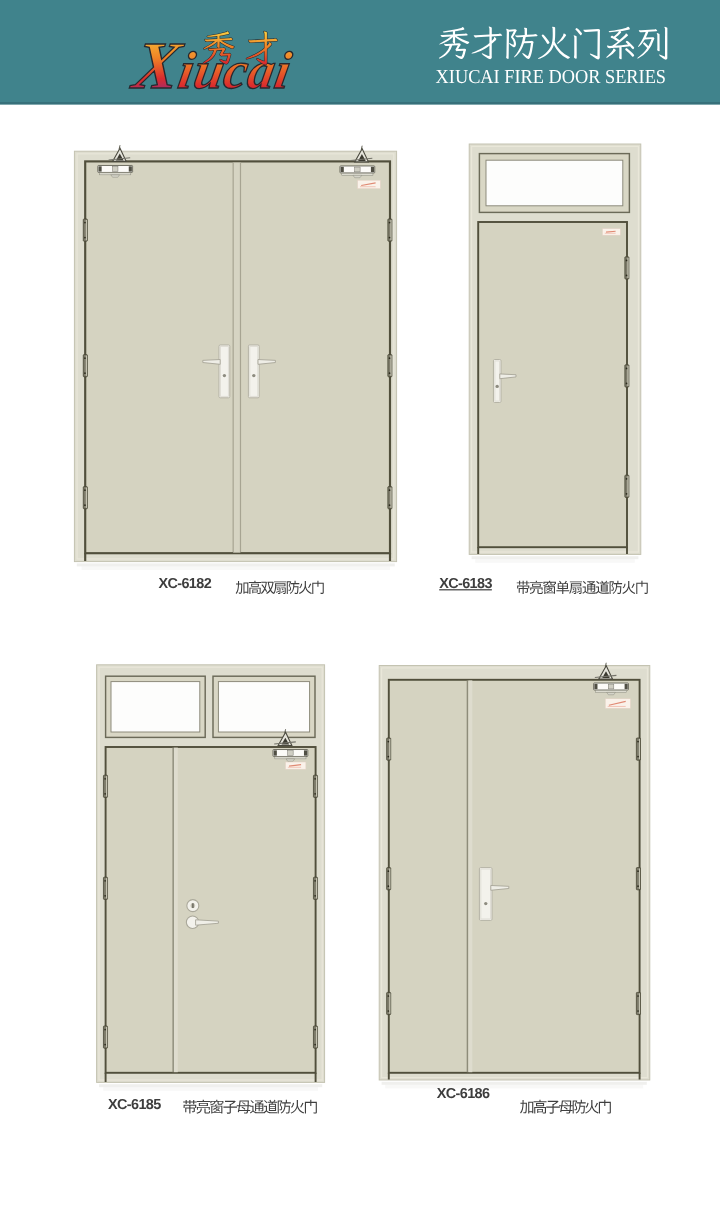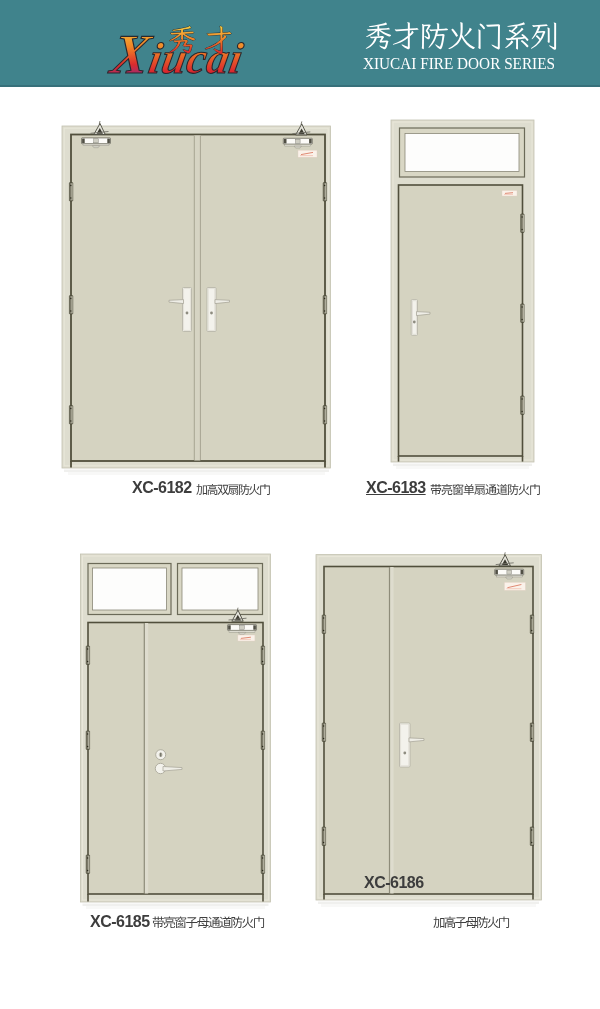--- a/index.html
+++ b/index.html
@@ -1,16 +1,16 @@
 <!DOCTYPE html>
 <html><head><meta charset="utf-8">
 <style>
 html,body{margin:0;padding:0;background:#ffffff;}
 body{width:600px;height:1009px;position:relative;overflow:hidden;font-family:"Liberation Sans",sans-serif;}
-.code{position:absolute;font-weight:bold;font-size:16px;color:#3d3d3d;letter-spacing:-0.5px;line-height:1;white-space:nowrap;}
+.code{position:absolute;font-weight:bold;font-size:12px;color:#3d3d3d;letter-spacing:-0.5px;line-height:1;white-space:nowrap;}
 </style></head><body>
 <svg width="0" height="0" style="position:absolute">
     <defs>
       <path id="gk0" d="M697 -19H695Q662 -13 630 -3Q599 7 567 22Q548 31 538 31Q531 31 531 26Q531 16 551 -4Q563 -16 583 -31Q603 -46 626 -60Q649 -73 669 -82Q689 -91 699 -91Q712 -91 726 -84Q739 -78 754 -56Q769 -35 785 10Q801 55 818 133Q820 139 826 146Q831 152 831 161Q831 174 817 186Q803 197 789 197Q786 197 783 196Q780 196 775 196L609 189L664 282Q668 288 675 294Q682 301 682 309Q682 313 676 322Q671 331 660 339Q650 347 634 347Q632 347 630 346Q627 346 625 346L302 327Q297 326 292 326Q286 326 281 326Q255 326 229 332Q228 332 227 332Q226 333 225 333Q220 333 220 327Q220 324 221 322Q223 309 234 292Q245 274 275 274Q281 274 288 274Q295 274 303 275L373 280Q349 197 306 138Q263 78 208 34Q154 -10 93 -50Q76 -60 76 -70Q76 -77 87 -77Q95 -77 104 -73Q180 -42 246 3Q312 48 363 116Q414 185 444 284L601 294L537 178Q533 171 533 165Q533 160 540 151Q548 142 558 136Q568 129 575 129Q583 129 592 132Q600 134 611 135L754 141Q744 95 734 58Q723 21 706 -14Q703 -19 697 -19ZM564 547 848 564Q876 566 876 577Q876 585 868 595Q860 605 850 613Q839 621 830 621Q823 621 814 618Q804 615 794 614Q784 613 771 612L524 597V682Q583 690 642 702Q701 713 765 726Q783 729 783 739Q783 745 776 760Q768 775 758 788Q747 800 739 800Q732 800 722 790Q709 777 692 773Q591 743 472 722Q354 700 229 681Q182 675 182 660Q182 649 218 649Q222 649 226 650Q230 650 234 650Q293 655 350 661Q406 667 463 674V593L186 576Q181 576 176 576Q171 575 166 575Q157 575 148 576Q139 577 130 579Q129 579 128 580Q127 580 126 580Q121 580 121 576Q121 575 122 574Q122 574 122 572Q129 546 140 534Q152 523 174 523Q178 523 182 524Q187 524 191 524L404 537Q328 475 258 430Q189 386 110 345Q84 332 84 322Q84 316 95 316Q101 316 137 327Q173 338 227 362Q281 386 343 426Q405 465 464 523V451Q464 431 462 420Q461 408 459 395Q458 392 458 389Q458 386 458 384Q458 374 470 364Q481 355 494 350Q507 344 511 344Q520 344 522 352Q525 359 525 371V521Q575 480 632 445Q689 410 740 384Q792 358 828 344Q863 330 869 330Q881 330 892 340Q904 350 912 362Q919 373 919 376Q919 381 914 384Q909 387 901 390Q803 422 723 458Q643 495 564 547Z"></path>
 <path id="gk1" d="M555 281V-9Q512 4 462 24Q413 45 373 64Q361 70 353 70Q343 70 343 62Q343 53 362 34Q382 16 412 -6Q443 -28 476 -48Q508 -69 534 -82Q561 -95 573 -95Q590 -95 606 -78Q621 -62 621 -41Q621 -32 620 -22Q619 -12 619 -1L620 333Q633 344 654 363Q675 382 697 402Q719 423 734 440Q749 457 749 464Q749 476 736 490Q724 503 710 513Q697 523 693 523Q684 523 682 504Q681 491 678 482Q674 473 662 460Q649 446 620 417V538L887 555Q897 556 904 558Q910 561 910 568Q910 574 900 586Q889 599 875 609Q861 619 851 619Q847 619 845 618Q834 614 824 612Q813 610 803 609L621 597V774Q621 787 604 796Q588 804 570 809Q551 814 544 814Q535 814 535 808Q535 804 540 796Q555 774 555 745V593L188 570Q184 570 180 570Q175 569 170 569Q150 569 132 574Q126 576 124 576Q119 576 119 570Q119 564 130 546Q140 527 151 518Q161 511 181 511Q186 511 193 511Q200 511 208 512L555 534V357Q491 302 423 258Q355 215 291 182Q227 150 174 128Q122 106 88 94Q56 82 56 70Q56 62 73 62Q82 62 94 65Q156 80 233 108Q310 135 393 178Q476 221 555 281Z"></path>
 <path id="gk2" d="M113 624 105 44Q105 6 98 -36Q97 -40 97 -46Q97 -60 108 -70Q120 -79 132 -84Q145 -88 148 -88Q166 -88 166 -58L176 671L310 681Q291 644 275 613Q259 582 241 553Q237 546 234 539Q231 532 231 524Q231 510 244 494Q275 458 288 427Q302 396 306 373Q309 350 309 338Q309 316 306 312Q302 309 300 309H297Q276 315 254 324Q231 334 208 346Q192 354 186 354Q177 354 177 347Q177 340 194 322Q210 305 234 286Q258 267 282 254Q306 240 320 240Q338 240 348 253Q358 266 363 284Q368 301 369 314L370 327Q370 344 364 375Q359 406 342 444Q326 481 292 516Q289 519 289 525Q289 527 291 531Q315 568 335 602Q355 636 377 679Q381 686 386 691Q391 696 391 703Q391 710 378 723Q364 736 350 736Q346 736 342 736Q339 735 334 735L179 723Q121 752 108 752Q100 752 100 743Q100 737 105 719Q110 705 112 690Q113 674 113 654ZM593 347 784 355Q776 258 756 162Q737 67 707 -2Q705 -7 701 -7Q698 -7 697 -6Q667 8 636 27Q605 46 584 62Q564 76 553 76Q544 76 544 68Q544 60 557 42Q570 23 590 1Q611 -21 634 -42Q656 -62 676 -76Q696 -89 707 -89Q720 -89 734 -80Q747 -71 762 -46Q776 -20 790 29Q805 78 820 157Q835 236 850 353Q851 358 854 364Q857 370 857 377Q857 383 853 390Q849 398 836 406Q823 415 806 415Q804 415 802 414Q799 414 796 414L611 404Q619 433 626 463Q633 493 640 525L941 542Q952 543 960 548Q968 552 968 560Q968 571 956 581Q943 591 929 598Q915 604 909 604Q903 604 897 601Q889 599 878 596Q866 594 852 593L676 583L677 748Q677 762 660 769Q643 776 624 778Q606 781 600 781Q589 781 589 775Q589 770 593 765Q602 754 605 744Q608 734 608 726L612 579L423 567Q419 567 416 566Q412 566 407 566Q385 566 365 571Q362 572 357 572Q350 572 350 567Q350 564 353 558Q361 535 374 526Q386 516 398 514Q409 512 413 512Q418 512 424 512Q430 512 437 513L566 521Q550 403 512 302Q473 201 425 122Q377 43 329 -13Q316 -27 316 -38Q316 -45 323 -45Q331 -45 360 -22Q390 0 431 47Q472 94 515 168Q558 243 593 347Z"></path>
 <path id="gk3" d="M330 327Q337 327 348 333Q360 339 370 348Q379 358 379 366Q379 374 358 404Q338 435 302 481Q266 527 219 580Q207 594 198 594Q195 594 186 590Q177 585 169 578Q161 570 161 560Q161 554 169 543Q201 503 237 450Q273 398 304 347Q315 327 330 327ZM763 605Q762 595 758 580Q754 564 738 538Q723 512 691 470Q659 429 603 366Q587 349 587 339Q587 332 595 332Q603 332 630 350Q658 369 695 402Q732 434 770 476Q808 517 836 562Q839 567 839 571Q839 579 826 591Q814 603 798 612Q783 622 774 622Q763 622 763 605ZM496 306Q560 179 656 77Q751 -25 876 -83Q882 -85 885 -85Q897 -85 911 -75Q925 -65 936 -54Q946 -42 946 -38Q946 -30 927 -23Q794 29 694 132Q593 236 519 389Q530 448 533 510Q536 573 536 638Q536 670 536 702Q535 734 535 767Q535 776 532 784Q529 793 514 799Q499 805 462 805Q447 805 447 799Q447 798 451 792Q460 780 462 766Q464 753 464 737Q465 700 466 661Q467 622 467 581Q467 496 456 410Q444 324 405 245Q373 181 322 125Q272 69 211 24Q150 -21 86 -53Q72 -60 66 -66Q59 -73 59 -78Q59 -86 72 -86Q88 -86 124 -73Q161 -60 208 -34Q255 -8 304 30Q354 69 398 120Q442 170 471 232Q479 250 485 268Q491 287 496 306Z"></path>
 <path id="gk4" d="M359 611Q361 625 314 676Q268 728 240 749Q212 770 204 770Q197 771 186 759Q174 747 174 738Q173 729 193 710Q213 692 244 656Q276 620 292 596Q308 573 318 572Q327 571 336 580Q346 588 352 598Q359 608 359 611ZM483 662 791 679 784 -14Q713 6 628 50Q594 67 584 67Q573 67 573 60Q573 42 640 -8Q708 -57 752 -79Q795 -101 802 -101Q810 -101 821 -96Q851 -82 851 -50L849 -13L855 685L859 704Q859 713 848 728Q837 742 814 742H801L452 721Q437 721 401 727Q395 727 395 721Q395 719 397 713Q412 674 430 668Q448 661 464 661ZM210 -56 208 534Q208 557 148 567L137 568Q125 568 125 561Q125 558 130 551Q143 535 143 504L142 37Q142 16 138 -5Q135 -26 135 -29V-42Q135 -51 145 -62Q165 -84 190 -84Q210 -84 210 -56Z"></path>
 <path id="gk5" d="M298 181Q297 165 278 138Q259 112 232 82Q204 53 176 26Q147 -1 127 -19Q107 -37 107 -47Q107 -53 115 -53Q124 -53 151 -38Q178 -24 215 2Q252 27 291 60Q330 94 362 133Q365 136 368 140Q372 144 372 150Q372 160 360 172Q349 184 335 194Q321 203 314 203Q301 203 298 181ZM844 -29Q851 -29 860 -22Q869 -14 876 -4Q883 7 883 14Q883 27 833 76Q783 126 691 202Q684 208 678 212Q673 216 667 216Q660 216 646 204Q633 192 633 179Q633 172 638 166Q642 161 648 156Q699 116 738 76Q778 37 821 -13Q836 -29 844 -29ZM470 234V21Q470 0 469 -14Q468 -28 466 -43Q465 -47 464 -51Q464 -55 464 -58Q464 -67 474 -76Q483 -86 496 -92Q509 -99 518 -99Q535 -99 535 -75L533 241Q591 246 651 252Q711 259 768 266Q785 248 796 234Q808 220 824 200Q839 182 848 182Q857 182 870 196Q884 211 884 221Q884 229 866 252Q847 274 819 302Q791 331 762 358Q732 384 710 402Q687 419 681 419Q671 419 660 406Q648 392 648 384Q648 375 665 361Q675 353 692 338Q708 323 718 313Q634 304 540 296Q446 288 360 283Q440 337 530 408Q620 480 704 556Q712 562 712 569Q712 579 700 592Q687 604 674 614Q660 623 656 623Q651 623 648 614Q645 607 640 597Q634 587 618 570Q602 552 569 520Q536 488 477 437Q446 457 419 474Q392 492 365 508Q373 514 391 528Q409 542 431 560Q453 579 474 597Q494 615 508 630Q521 646 521 653Q521 658 516 665Q512 672 501 681L497 684Q555 692 619 704Q683 715 750 730Q752 730 752 730Q753 731 754 731Q762 736 762 745Q762 755 754 770Q745 786 734 798Q723 810 715 810Q710 810 705 804Q700 798 689 791Q678 784 650 774Q623 765 570 752Q516 740 427 724Q338 707 204 687Q175 682 175 668Q175 655 202 655H208Q270 660 335 666Q400 672 456 679Q453 670 448 663Q443 656 441 654Q419 626 390 597Q362 568 319 535Q310 539 300 544Q290 550 281 554Q268 560 260 560Q251 560 240 546Q228 532 228 521Q228 506 254 496Q292 483 335 456Q378 428 431 398Q392 366 352 336Q311 307 271 278L210 275H203Q186 275 172 278Q157 280 143 283Q140 284 138 284Q136 284 134 284Q127 284 127 278Q127 274 128 272Q141 232 156 222Q172 212 191 212Q201 212 212 212Q222 213 248 215Q273 217 325 222Q377 226 470 234Z"></path>
 <path id="gk6" d="M602 568 603 233Q603 219 602 206Q602 194 599 180Q598 177 598 174Q598 171 598 168Q598 149 614 137Q631 125 647 125Q655 125 661 130Q667 136 667 149L664 589Q664 602 659 608Q654 614 633 621Q609 630 597 630Q586 630 586 622Q586 617 590 610Q602 591 602 568ZM252 451 441 464Q422 409 400 360Q379 312 354 268Q304 327 251 371Q246 376 238 376Q226 376 216 362Q206 349 206 341Q206 335 213 328Q271 277 322 216Q273 140 210 78Q147 16 62 -45Q45 -58 45 -66Q45 -73 55 -73Q65 -73 78 -66Q233 11 340 139Q446 267 511 461Q513 465 517 471Q521 477 521 484Q521 496 505 508Q495 514 488 516Q480 518 471 518H465L282 505Q301 540 320 584Q340 627 354 668L579 682H581Q588 683 593 686Q598 690 598 695Q598 700 590 711Q582 722 570 732Q558 741 546 741Q541 741 538 740Q528 736 516 734Q503 733 488 732L156 709H143Q122 709 99 713Q97 714 94 714Q88 714 88 708Q88 705 89 703Q99 667 114 660Q130 654 142 654Q148 654 155 654Q162 654 170 655L280 663Q256 598 224 528Q191 458 155 394Q119 331 84 283Q68 261 68 251Q68 245 73 245Q83 245 110 270Q138 294 176 340Q214 387 252 451ZM817 739 815 -28Q788 -19 751 -2Q714 14 681 31Q667 38 657 38Q648 38 648 31Q648 24 664 8Q680 -9 704 -29Q729 -49 755 -68Q781 -87 803 -99Q825 -111 835 -111Q849 -111 865 -98Q881 -84 881 -53Q881 -47 880 -40Q880 -33 880 -26L882 763Q882 774 877 780Q872 787 849 795Q824 804 811 804Q798 804 798 795Q798 791 802 784Q809 774 813 762Q817 751 817 739Z"></path>
@@ -497,21 +497,21 @@
 <use href="#gs9" transform="translate(22.4,14.0) scale(0.01250,-0.01250)" fill="#3f3f3f"></use>
 <use href="#gs13" transform="translate(33.6,14.0) scale(0.01250,-0.01250)" fill="#3f3f3f"></use>
 <use href="#gs14" transform="translate(44.8,14.0) scale(0.01250,-0.01250)" fill="#3f3f3f"></use>
 <use href="#gs11" transform="translate(56.0,14.0) scale(0.01250,-0.01250)" fill="#3f3f3f"></use>
 <use href="#gs12" transform="translate(67.2,14.0) scale(0.01250,-0.01250)" fill="#3f3f3f"></use>
 <use href="#gs4" transform="translate(78.4,14.0) scale(0.01250,-0.01250)" fill="#3f3f3f"></use>
 <use href="#gs5" transform="translate(89.6,14.0) scale(0.01250,-0.01250)" fill="#3f3f3f"></use>
 <use href="#gs6" transform="translate(100.8,14.0) scale(0.01250,-0.01250)" fill="#3f3f3f"></use>
   </svg>
 
-<div class="code" style="left:364px;top:875px;">XC-6186</div>
+<div class="code" style="left:364px;top:905px;">XC-6186</div>
 
 <svg style="position:absolute;left:433px;top:912.5px" width="80" height="18" viewBox="0 0 80 18">
     <use href="#gs0" transform="translate(0.0,14.0) scale(0.01250,-0.01250)" fill="#3f3f3f"></use>
 <use href="#gs1" transform="translate(10.8,14.0) scale(0.01250,-0.01250)" fill="#3f3f3f"></use>
 <use href="#gs13" transform="translate(21.6,14.0) scale(0.01250,-0.01250)" fill="#3f3f3f"></use>
 <use href="#gs14" transform="translate(32.4,14.0) scale(0.01250,-0.01250)" fill="#3f3f3f"></use>
 <use href="#gs4" transform="translate(43.2,14.0) scale(0.01250,-0.01250)" fill="#3f3f3f"></use>
 <use href="#gs5" transform="translate(54.0,14.0) scale(0.01250,-0.01250)" fill="#3f3f3f"></use>
 <use href="#gs6" transform="translate(64.8,14.0) scale(0.01250,-0.01250)" fill="#3f3f3f"></use>
   </svg>

